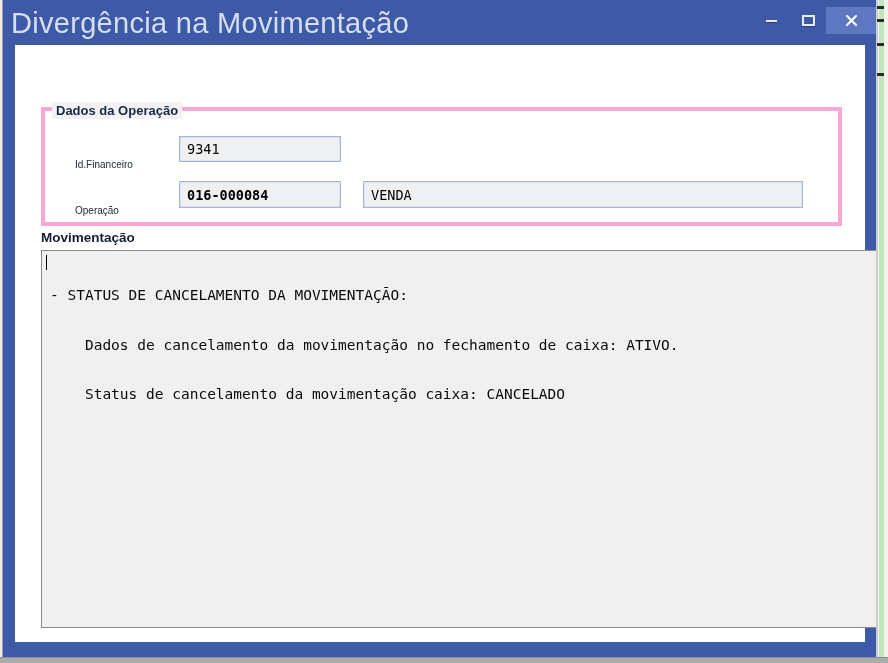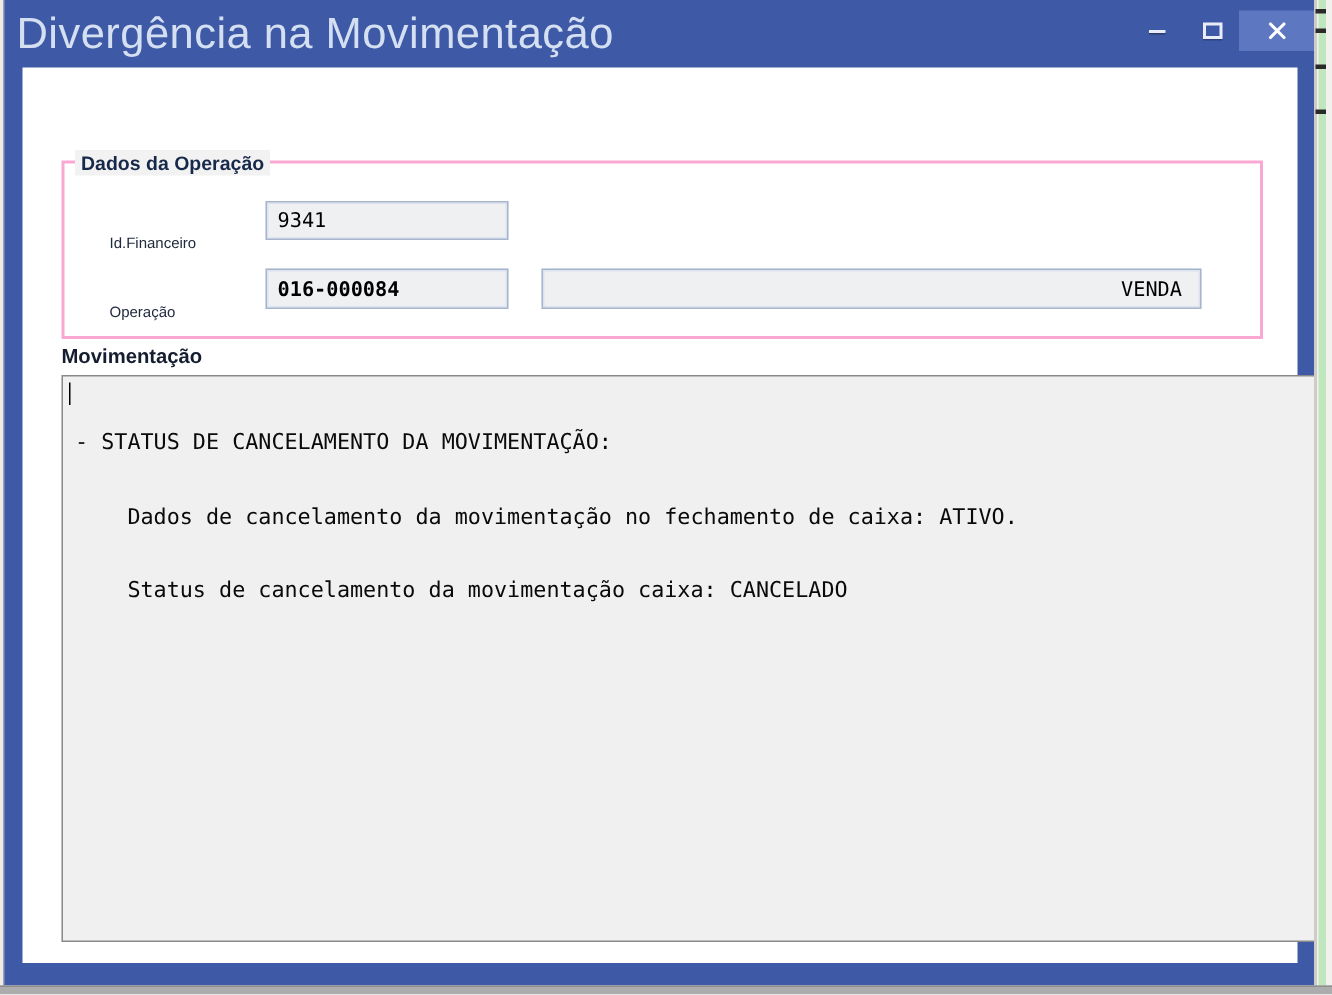--- a/index.html
+++ b/index.html
@@ -32,35 +32,35 @@
   .btn-min   { right:87px; width:36px; }
   .btn-max   { right:50px; width:36px; }
   .btn-close { right:0;    width:50px; background:#5d78c0; }
   .min-glyph { width:11px; height:2px; background:#e8edf8; box-shadow:0 1px 0 rgba(25,35,70,.55); }
   .max-glyph { width:13px; height:11px; border:2px solid #e8edf8; box-shadow:0 1px 0 rgba(25,35,70,.45); }
 
   
   .client { position:absolute; left:12px; right:11px; top:45px; bottom:15px; background:#ffffff; }
 
   .groupbox { position:absolute; left:26px; top:62px; width:801px; height:119px;
-              border:2px solid #f9a8d4; }
+              border:4px solid #f9a8d4; }
   .legend { position:absolute; left:7px; top:-9px; background:#f2f2f2; padding:0 4px;
             font-size:13px; line-height:17px; font-weight:bold; color:#17294a; white-space:nowrap; }
 
   .fldlabel { position:absolute; font-size:10px; color:#202a3e; white-space:nowrap;margin-top:20px; }
   .lbl1 { left:30px; top:28px; }
   .lbl2 { left:30px; top:74px; }
 
   .tfield { position:absolute; background:#eff0f2; border:1px solid #a6b4ce;
             box-shadow:inset 0 0 0 1px #dce2ee;
             font-family:"DejaVu Sans Mono", monospace; font-size:13.5px; color:#000;
             padding:0 12px 0 7px; outline:none; }
   .f1 { left:134px; top:25px;  width:162px; height:26px; }
   .f2 { left:134px; top:70px;  width:162px; height:27px;font-weight:bold; }
-  .f3 { left:318px; top:70px;  width:440px; height:27px;text-align:right; }
+  .f3 { left:318px; top:70px;  width:440px; height:27px; }
 
   .divlabel { position:absolute; left:26px; top:185px; font-size:13.5px; font-weight:bold; color:#141e30; }
 
   .textarea { position:absolute; left:26px; top:205px; width:884px; height:378px;
               background:#f0f0f0; border:1px solid #898989; }
   .talines { position:absolute; left:8px; top:3px; right:30px;
              font-family:"DejaVu Sans Mono", monospace; font-size:14.5px; line-height:16.5px;
              color:#0a0a0a; white-space:pre; }
   .caret { position:absolute; left:4px; top:4px; width:1px; height:15px; background:#000; }
 

